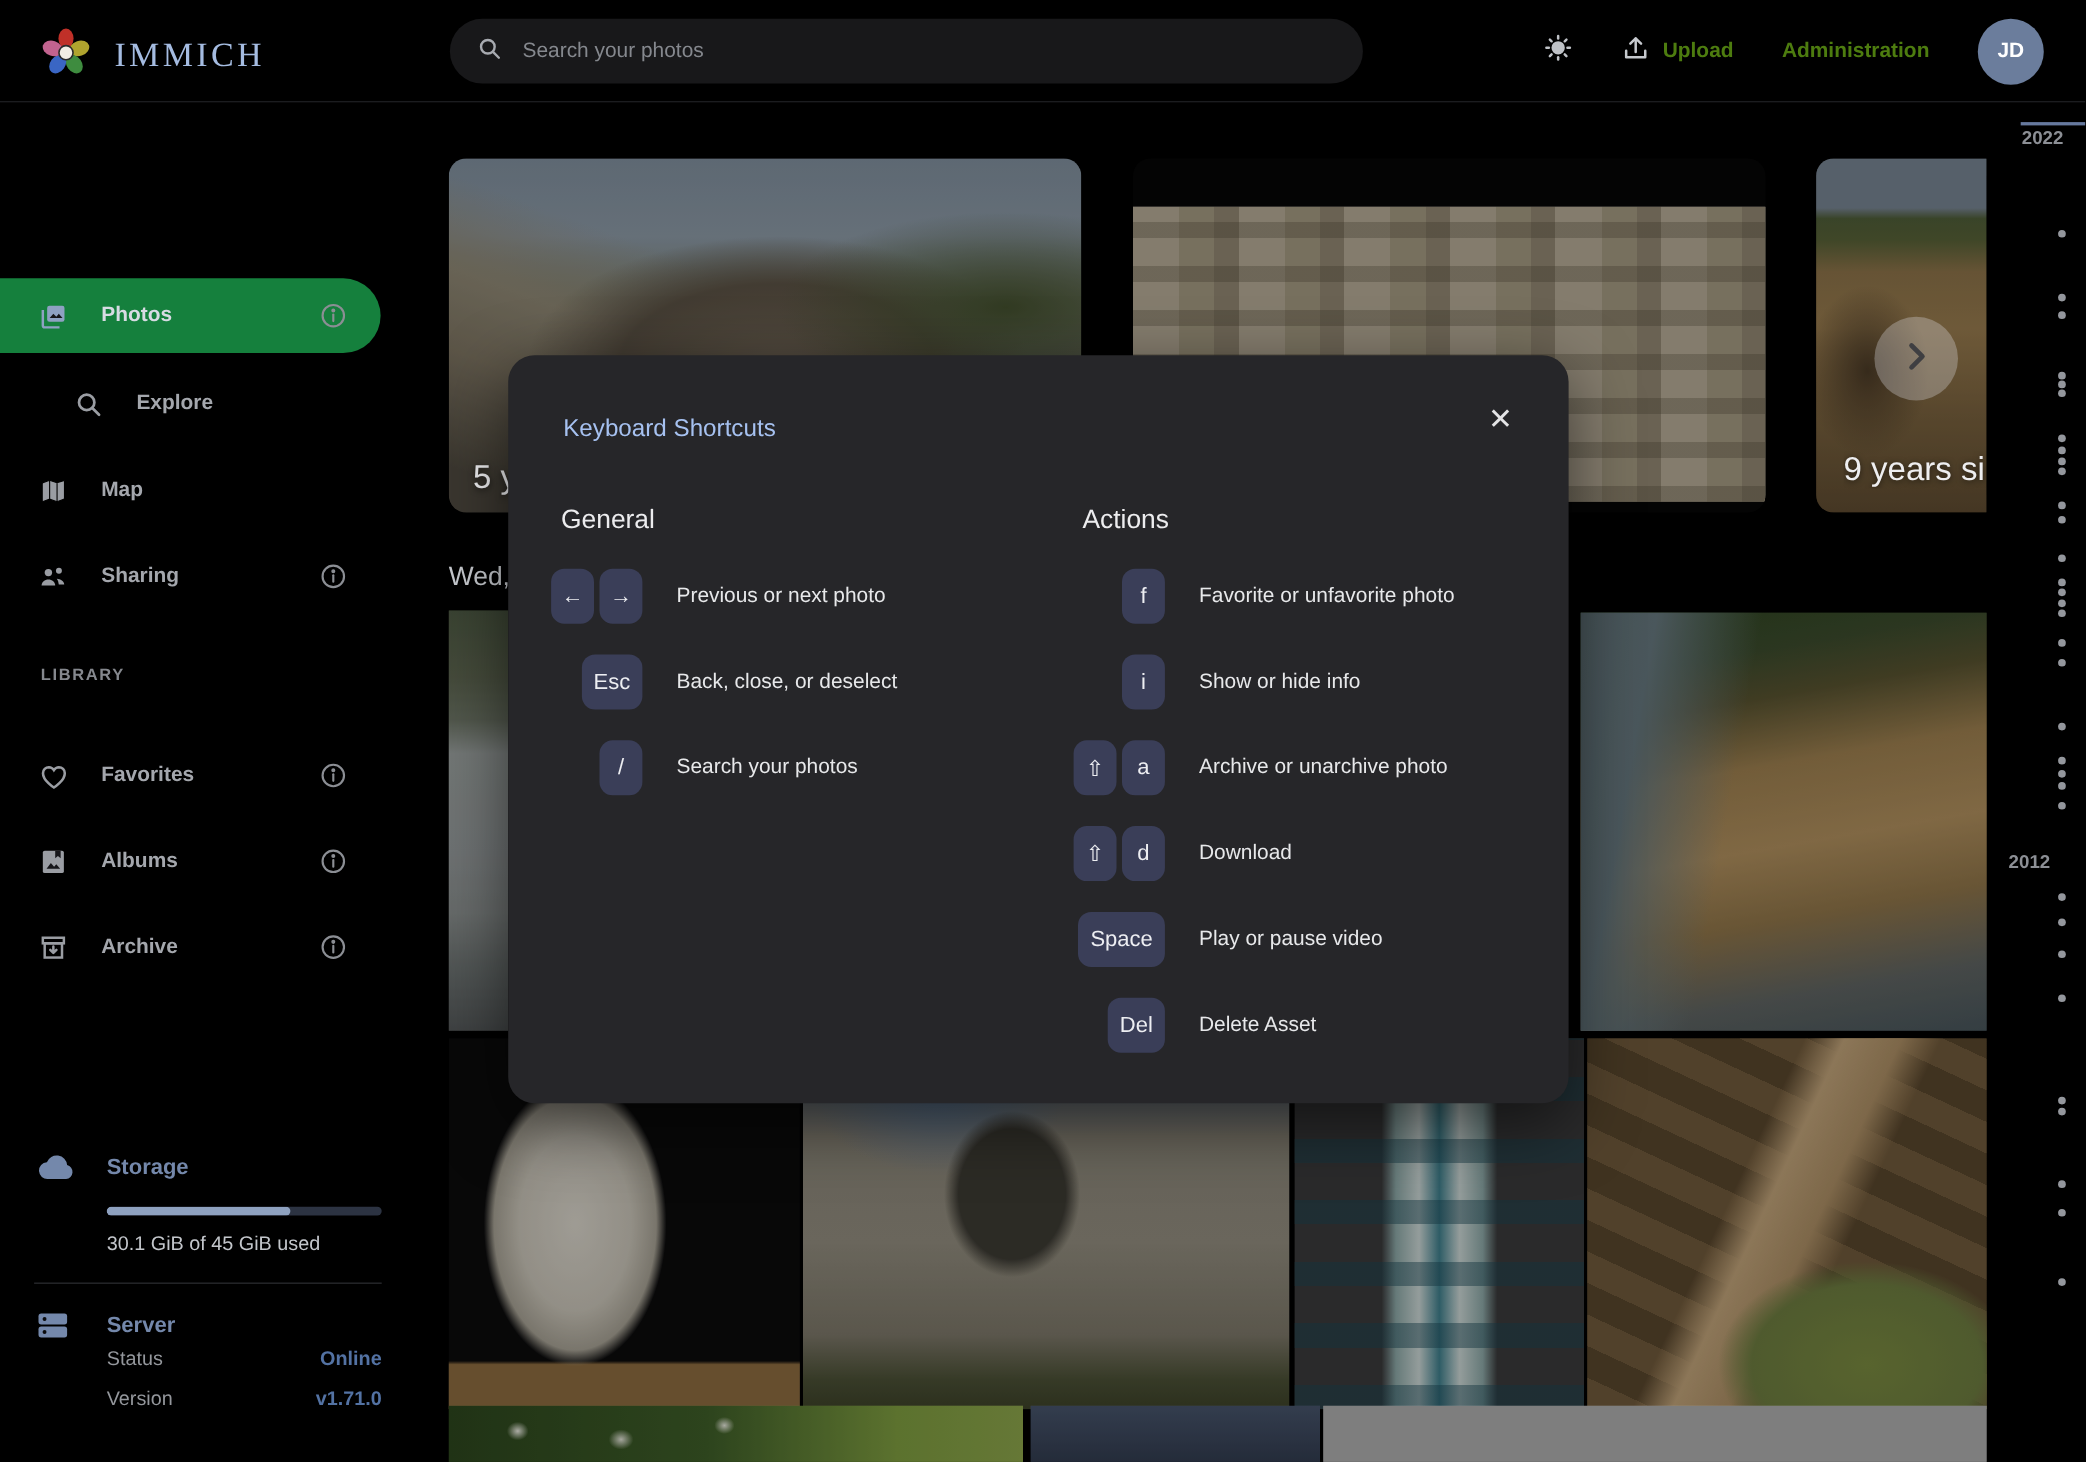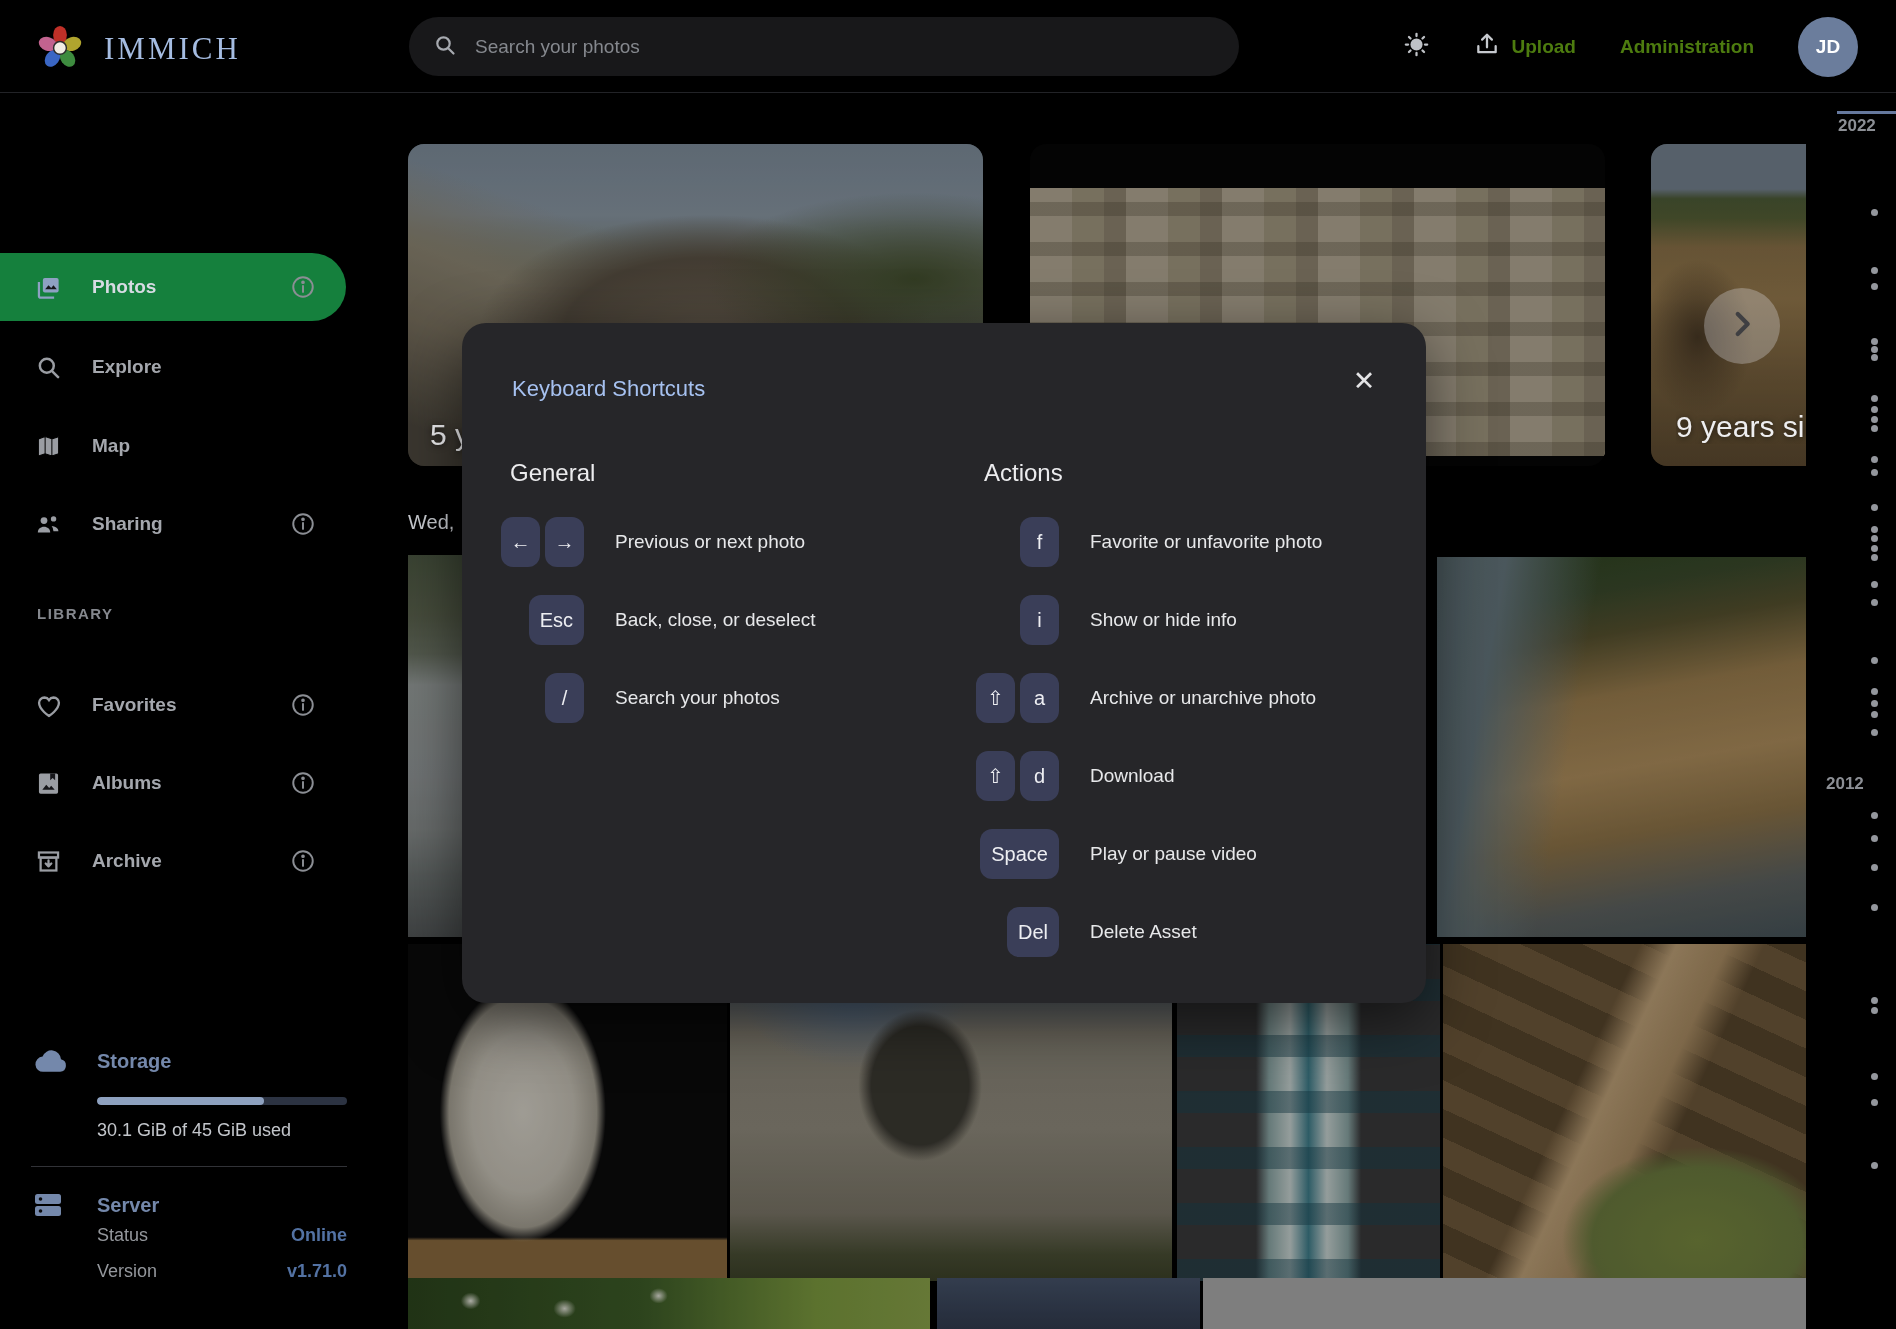--- a/index.html
+++ b/index.html
@@ -35,21 +35,21 @@
   .side-divider { position:absolute; left:31px; top:1166px; width:316px; height:1px; background:#313237; }
   .kv-row { position:absolute; left:97px; width:250px; display:flex; justify-content:space-between; font-size:18px; }
   .kv-row .k { color:#94979c; }
   .kv-row .v { color:#5372a3; font-weight:bold; }
 
   
   .ph { position:absolute; overflow:hidden; cursor:pointer; }
   .ph::after { content:""; position:absolute; inset:0; background:rgba(0,0,0,.26); }
   .mem { border-radius:16px; }
   .mem-text { position:absolute; z-index:3; color:#eeeef0; font-size:30px; text-shadow:0 1px 6px rgba(0,0,0,.6); pointer-events:none; }
-  .date-header { position:absolute; left:408px; top:511px; font-size:20px; color:#c6c9ce; z-index:1; }
+  .date-header { position:absolute; left:408px; top:511px; font-size:24px; color:#c6c9ce; z-index:1; }
 
   .m1 { left:408px; top:144px; width:575px; height:322px;
     background:
       radial-gradient(ellipse 60% 45% at 88% 42%, #44502f 0%, rgba(68,80,47,0) 60%),
       radial-gradient(ellipse 55% 50% at 52% 58%, #6e6354 0%, #5a5144 45%, rgba(90,81,68,0) 72%),
       linear-gradient(200deg, rgba(0,0,0,0) 42%, #8d8673 58%, #7c7361 72%, #4f4a40 92%),
       linear-gradient(180deg, #7e8d9b 0%, #8a97a3 22%, #777f72 40%, #5b5850 70%, #3a3833 100%);
   }
   .m2 { left:1030px; top:144px; width:575px; height:322px; background:#060606; }
   .m2 .relief { position:absolute; left:0; top:44px; width:575px; height:268px;
@@ -264,21 +264,21 @@
       <span class="lbl">Photos</span>
       <span class="info-btn">
         <svg width="26" height="26" viewBox="0 0 24 24" fill="none" stroke="#8b8e94" stroke-width="1.8" stroke-linecap="round">
             <circle cx="12" cy="12" r="9"></circle>
             <line x1="12" y1="11" x2="12" y2="16.5"></line>
             <circle cx="12" cy="7.6" r="0.8" fill="#8b8e94"></circle>
           </svg>
       </span>
     </div>
 
-    <div class="side-item" style="top:240px;">
+    <div class="side-item" style="top:240px;margin-left:32px;">
       <span class="ic">
         <svg width="27" height="27" viewBox="0 0 24 24" fill="none" stroke="#9a9da3" stroke-width="2.2" stroke-linecap="round">
             <circle cx="10.5" cy="10.5" r="6.2"></circle>
             <line x1="15.2" y1="15.2" x2="20.5" y2="20.5"></line>
           </svg>
       </span>
       <span class="lbl">Explore</span>
     </div>
 
     <div class="side-item" style="top:319px;">

